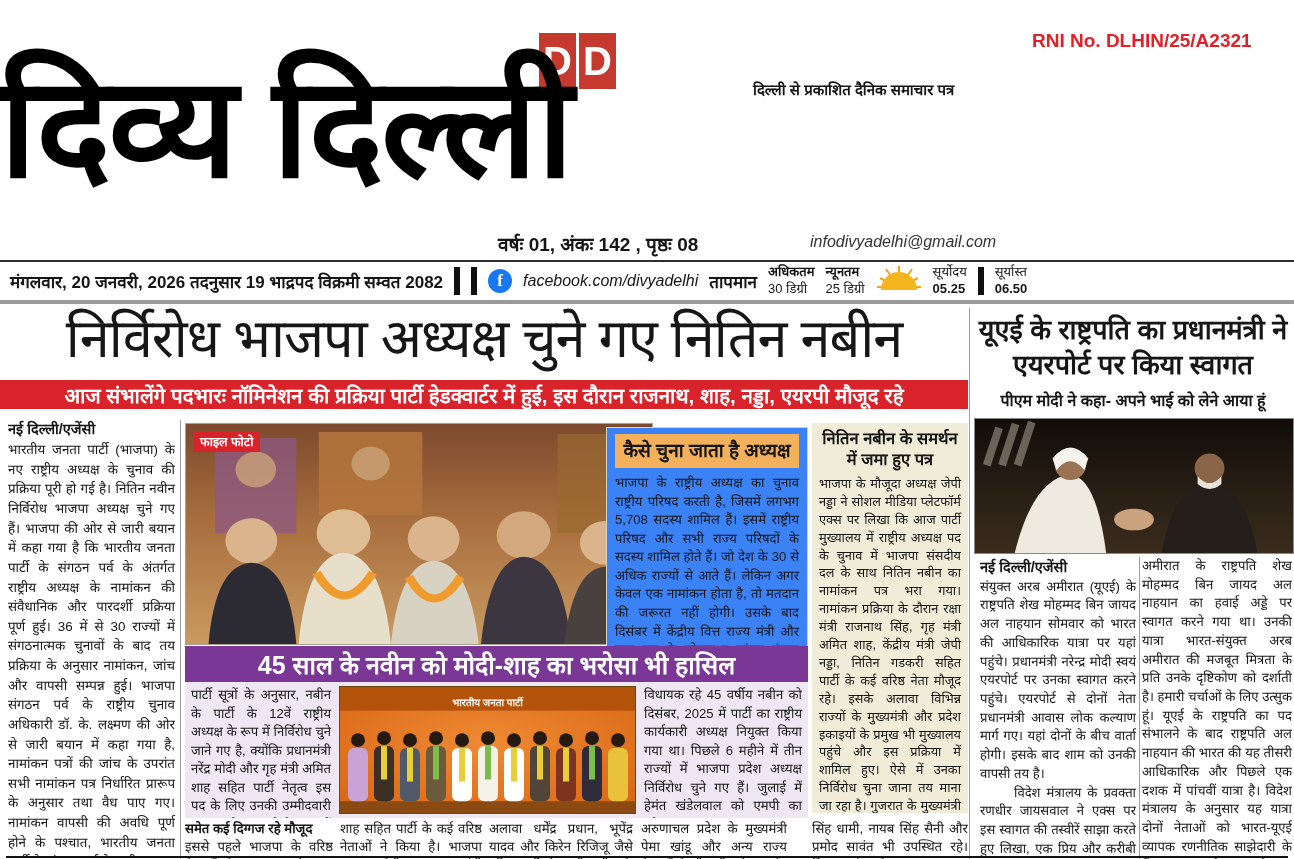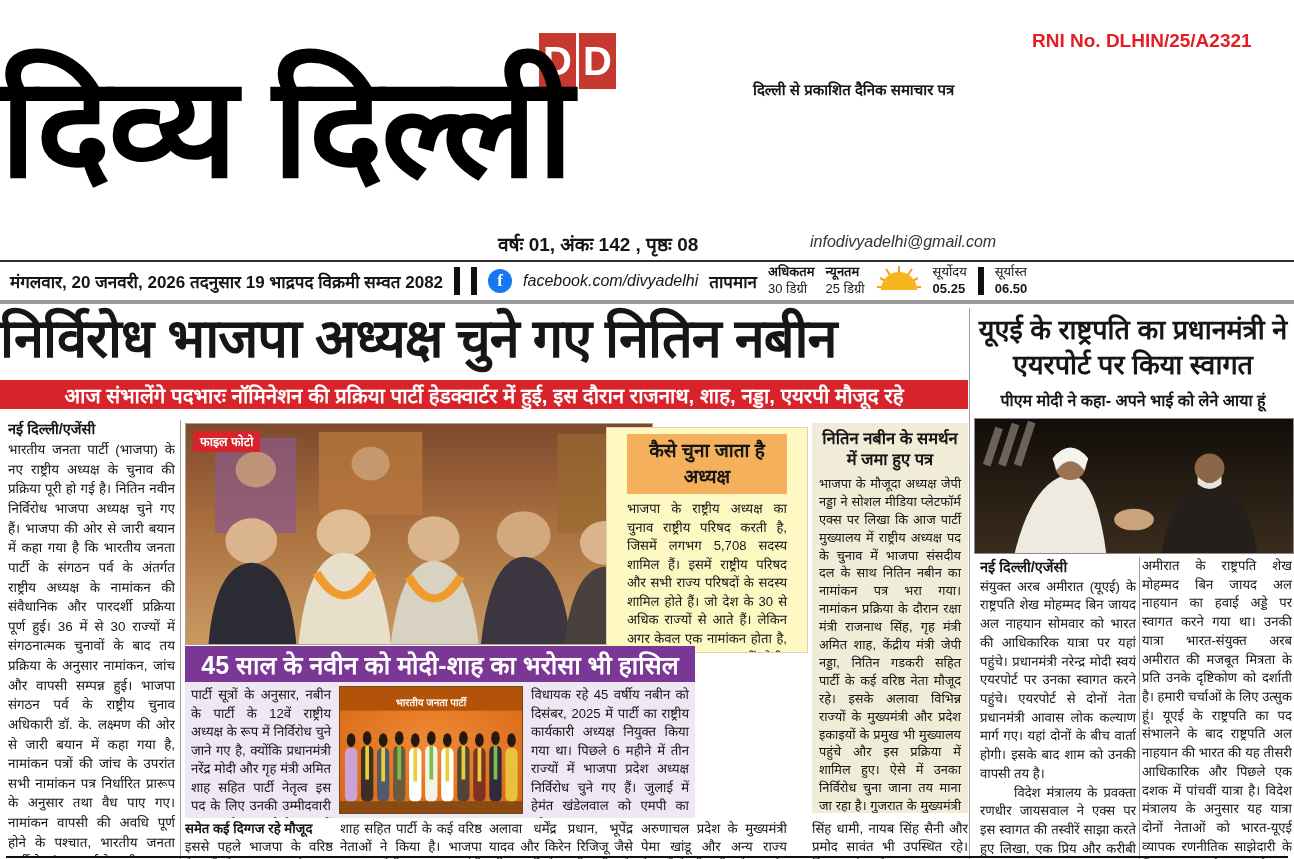--- a/index.html
+++ b/index.html
@@ -27,22 +27,22 @@
   .fb-icon{width:24px;height:24px;border-radius:50%;background:#1877f2;color:#fff;font-weight:bold;
            display:flex;align-items:center;justify-content:center;font-size:17px;flex:none;
            font-family:"Liberation Serif",serif}
   .ib-fb{font-size:16px;font-style:italic;white-space:nowrap}
   .ib-temp{font-size:17px;font-weight:bold}
   .ib-stack{font-size:13px;line-height:1.3;white-space:nowrap}
   .ib-stack .t{font-weight:bold}
   .sun-icon{flex:none}
 
   
-  .lead-headline{position:absolute;top:306px;left:0;width:968px;text-align:left;font-size:54px;
-                 font-weight:bold;letter-spacing:-1px;line-height:1.2}
+  .lead-headline{position:absolute;top:306px;left:0;width:968px;text-align:center;font-size:54px;
+                 font-weight:normal;letter-spacing:-1px;line-height:1.2}
   .lead-subbar{position:absolute;top:380px;left:0;width:968px;height:29px;background:#d8232a;color:#fff;
                display:flex;align-items:center;justify-content:center;font-size:20.5px;font-weight:bold;white-space:nowrap}
   .uae-headline{position:absolute;top:313px;left:974px;width:318px;text-align:center;font-size:27px;
                 font-weight:bold;line-height:1.3}
   .uae-subhead{position:absolute;top:389px;left:974px;width:318px;text-align:center;font-size:16px;font-weight:bold}
 
   
   .vrule{position:absolute;width:1px;background:#9e9e9e}
   .vrule-main{left:969px;top:308px;height:551px}
   .vrule-left{left:180px;top:420px;height:439px}
@@ -52,33 +52,33 @@
   
   .story-left{position:absolute;left:8px;top:419px;width:167px;height:438px;font-size:13.4px;
               line-height:1.465;text-align:justify;overflow:hidden}
   .dateline{font-weight:bold;font-size:14.5px}
 
   .photo-main{position:absolute;left:185px;top:423px;width:468px;height:222px;border:1px solid #b0a08a;overflow:hidden}
   .photo-main svg,.photo-uae svg,.trust-photo svg{display:block;width:100%;height:100%}
   .file-label{position:absolute;top:7px;left:7px;background:#d8232a;color:#fff;font-size:12.5px;
               font-weight:bold;padding:2px 7px}
 
-  .how-box{position:absolute;left:606px;top:427px;width:202px;height:226px;background:#fef9c3;
-           border:1px solid #e0d2ae;padding:6px 20px;overflow:hidden}
+  .how-box{position:absolute;left:606px;top:427px;width:202px;height:226px;background:#3b82f6;
+           border:1px solid #e0d2ae;padding:6px 8px;overflow:hidden}
   .how-title{background:#f4b05a;text-align:center;font-size:19px;font-weight:bold;padding:3px 2px 5px;margin-bottom:6px}
   .how-body{font-size:13.1px;line-height:1.42;text-align:justify}
 
   .support-col{position:absolute;left:812px;top:423px;width:156px;height:390px;background:#f1ecd7;
                padding:5px 7px;overflow:hidden}
   .support-title{text-align:center;font-weight:bold;font-size:16.5px;line-height:1.3;margin-bottom:4px}
   .support-body{font-size:12.8px;line-height:1.4;text-align:justify}
   .support-cont{position:absolute;left:812px;top:820px;width:156px;height:39px;overflow:hidden;
                 font-size:13.2px;line-height:1.38;text-align:justify}
 
-  .trust{position:absolute;left:185px;top:646px;width:510px;height:172px;background:#efe7f4}
+  .trust{position:absolute;left:185px;top:646px;width:623px;height:172px;background:#efe7f4}
   .trust-banner{height:36px;background:#7a3796;color:#fff;display:flex;align-items:center;
                 justify-content:center;font-size:25px;font-weight:bold;white-space:nowrap}
   .trust-row{display:flex;height:136px}
   .trust-para{width:152px;padding:4px 6px;font-size:13.1px;line-height:1.42;text-align:justify;overflow:hidden}
   .trust-para.right{width:170px}
   .trust-photo{flex:1;margin:4px 2px;position:relative;border:1px solid #6b4a12;overflow:hidden}
   .photo-banner-text{position:absolute;top:8px;left:50%;transform:translateX(-50%);color:#fff;
                      font-size:10px;font-weight:bold;white-space:nowrap;opacity:.95}
 
   .strip-col{position:absolute;top:820px;height:39px;overflow:hidden;font-size:13.2px;line-height:1.38;text-align:justify}

